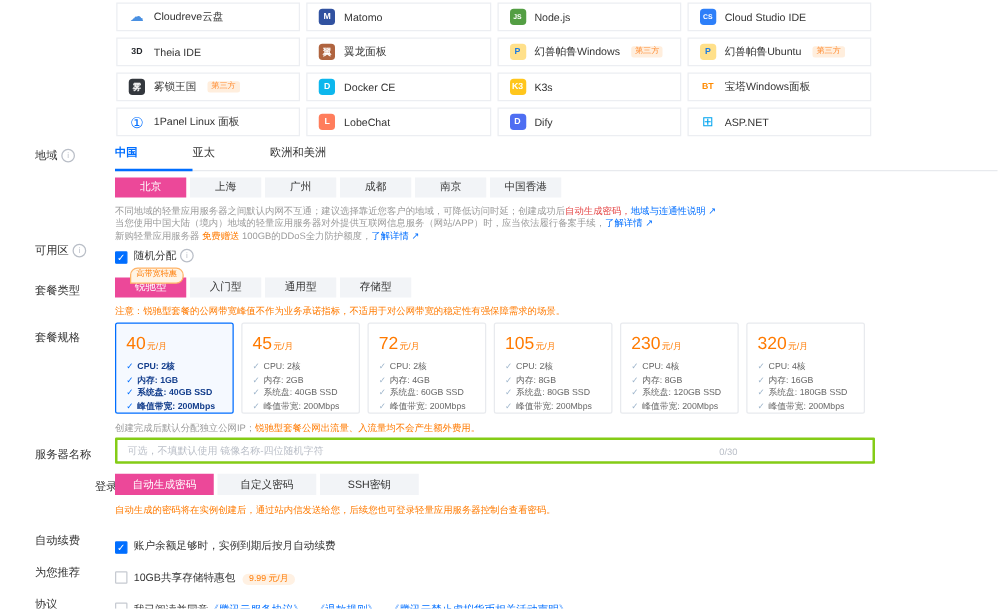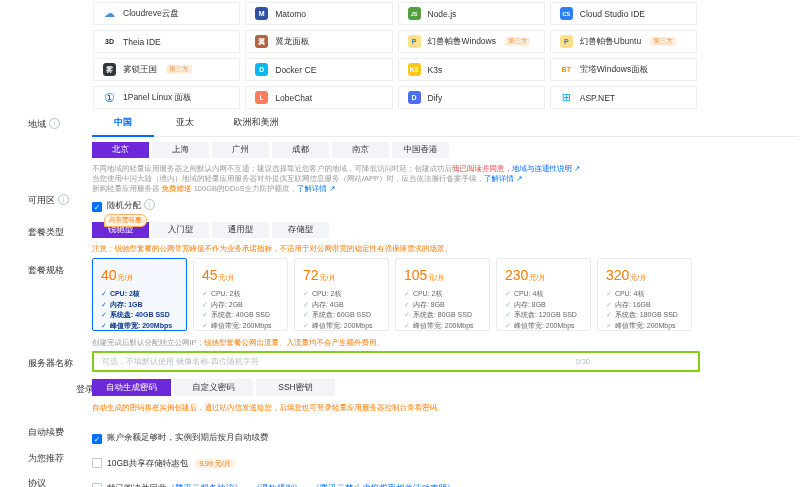--- a/index.html
+++ b/index.html
@@ -33,26 +33,26 @@
   
   .sec{position:absolute;left:0;width:800px;}
   .sec-label{position:absolute;left:28px;font-size:9px;color:#333;white-space:nowrap;}
   .sec-body{position:absolute;left:92px;top:0;}
   .info{display:inline-block;width:9px;height:9px;border:1px solid #b9bec7;border-radius:50%;
         color:#b9bec7;font-size:6.5px;line-height:9px;text-align:center;margin-left:3px;
         vertical-align:1px;}
   .info::before{content:"i";}
   
   #region-tabs{width:706px;border-bottom:1px solid #e8eaee;display:flex;}
-  .tab{padding:4px 0 6px;width:62px;text-align:center;font-size:9px;color:#333;cursor:pointer;}
+  .tab{padding:4px 0 6px;width:62px;font-size:9px;color:#333;cursor:pointer;}
   .tab.on{color:#006eff;font-weight:bold;border-bottom:2px solid #006eff;margin-bottom:-1px;}
   
   .pill{display:inline-flex;align-items:center;justify-content:center;width:57px;height:16px;
         background:#f2f4f7;color:#333;font-size:8.5px;margin-right:3px;cursor:pointer;flex:none;}
-  .pill.on{background:#6d28d9;color:#fff;}
+  .pill.on{background:#ec4899;color:#fff;}
   .pill.wide{width:79px;}
   
   .note{font-size:7.5px;line-height:10px;color:#9b9b9b;white-space:nowrap;}
   .t-red{color:#e54545;}
   .t-orange{color:#ff7a00;}
   .t-link{color:#006eff;cursor:pointer;}
   .note-orange{color:#ff7a00;}
   
   .cb{width:10px;height:10px;border:1px solid #c6cad1;border-radius:1px;background:#fff;
       display:inline-block;box-sizing:border-box;vertical-align:-2px;margin-right:5px;
@@ -176,21 +176,21 @@
       <div style="margin-top:5px;display:flex;">
         <span class="pill on">北京</span>
         <span class="pill">上海</span>
         <span class="pill">广州</span>
         <span class="pill">成都</span>
         <span class="pill">南京</span>
         <span class="pill">中国香港</span>
       </div>
       <div style="margin-top:6px;">
         <div class="note">
-          <span>不同地域的轻量应用服务器之间默认内网不互通；建议选择靠近您客户的地域，可降低访问时延；创建成功后</span><span class="t-red">我已阅读并同意，</span><span class="t-link">地域与连通性说明 ↗</span>
+          <span>不同地域的轻量应用服务器之间默认内网不互通；建议选择靠近您客户的地域，可降低访问时延；创建成功后</span><span class="t-red">自动生成密码，</span><span class="t-link">地域与连通性说明 ↗</span>
         </div>
         <div class="note">
           <span>当您使用中国大陆（境内）地域的轻量应用服务器对外提供互联网信息服务（网站/APP）时，应当依法履行备案手续，</span><span class="t-link">了解详情 ↗</span>
         </div>
         <div class="note">
           <span>新购轻量应用服务器 </span><span class="t-orange">免费赠送</span><span> 100GB的DDoS全力防护额度，</span><span class="t-link">了解详情 ↗</span>
         </div>
       </div>
     </div>
   </div>

